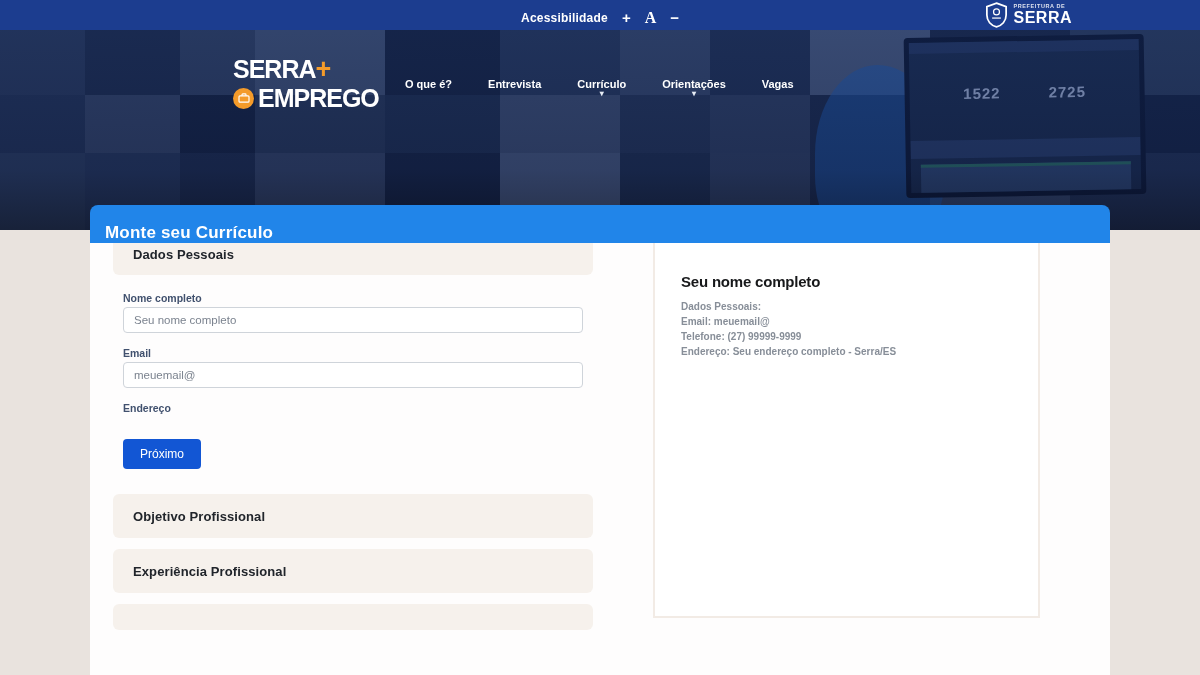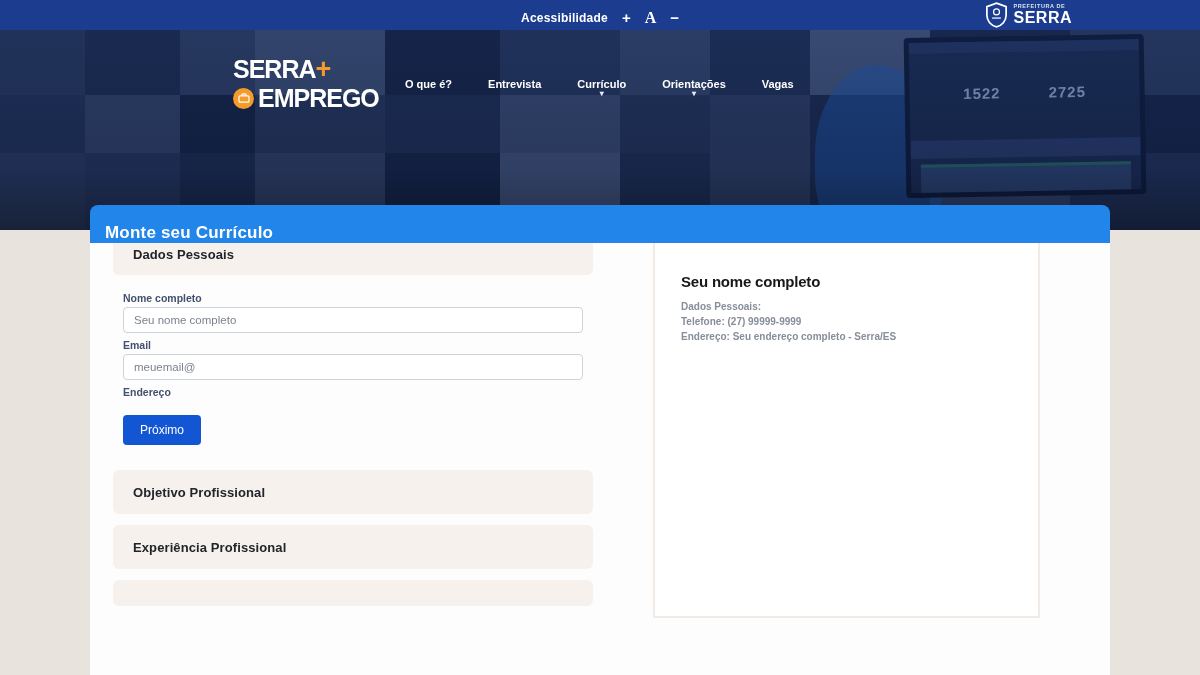--- a/index.html
+++ b/index.html
@@ -66,21 +66,21 @@
   .title-bar { position:absolute; left:90px; top:177px; width:1020px; height:38px; background:#2185e9;
     border-radius:8px 8px 0 0; z-index:10; display:flex; align-items:flex-end; padding-left:15px;margin-top:28px; }
   .title-bar span { color:#fff; font-size:17px; font-weight:bold; letter-spacing:.2px; }
   .card { position:absolute; left:90px; top:215px; width:1020px; height:460px; background:#fefdfd; z-index:9; }
 
   
   .form-col { position:absolute; left:23px; top:18px; width:480px; }
   .section-head { background:#f6f1ec; border-radius:6px; padding:12px 20px; }
   .section-head span, .accordion span { font-size:13px; font-weight:bold; color:#21252b; letter-spacing:.1px; }
   .form-body { padding:17px 10px 14px 10px; }
-  .field { margin-bottom:6px; }
+  .field { margin-bottom:14px; }
   .field label { display:block; font-size:10.5px; font-weight:bold; color:#41516e; margin-bottom:3px; }
   .field input { width:100%; height:26px; border:1px solid #cfd4da; border-radius:4px; padding:0 10px;
     font-family:"Liberation Sans", sans-serif; font-size:11.5px; color:#7b838f; background:#fff; outline:none; }
   .field input::placeholder { color:#7b838f; opacity:1; }
   .next-btn { margin-top:11px; background:#1256d4; color:#fff; border:none; border-radius:4px;
     padding:8px 17px; font-size:12px; font-family:"Liberation Sans", sans-serif; cursor:pointer; }
   .accordion { background:#f6f1ec; border-radius:6px; padding:13px 20px; margin-top:11px; cursor:pointer; }
   .accordion:first-of-type { margin-top:17px; }
 
   
@@ -232,16 +232,17 @@
       <span>Experiência Profissional</span>
     </div>
     <div class="accordion">
       
     </div>
   </div>
 
   <div class="preview-panel">
     <div class="pv-name">Seu nome completo</div>
     <div class="pv-line">Dados Pessoais:</div>
+    <div class="pv-line">Email: meuemail@</div>
     <div class="pv-line">Telefone: (27) 99999-9999</div>
     <div class="pv-line">Endereço: Seu endereço completo - Serra/ES</div>
   </div>
 </div>
 
 </body></html>

